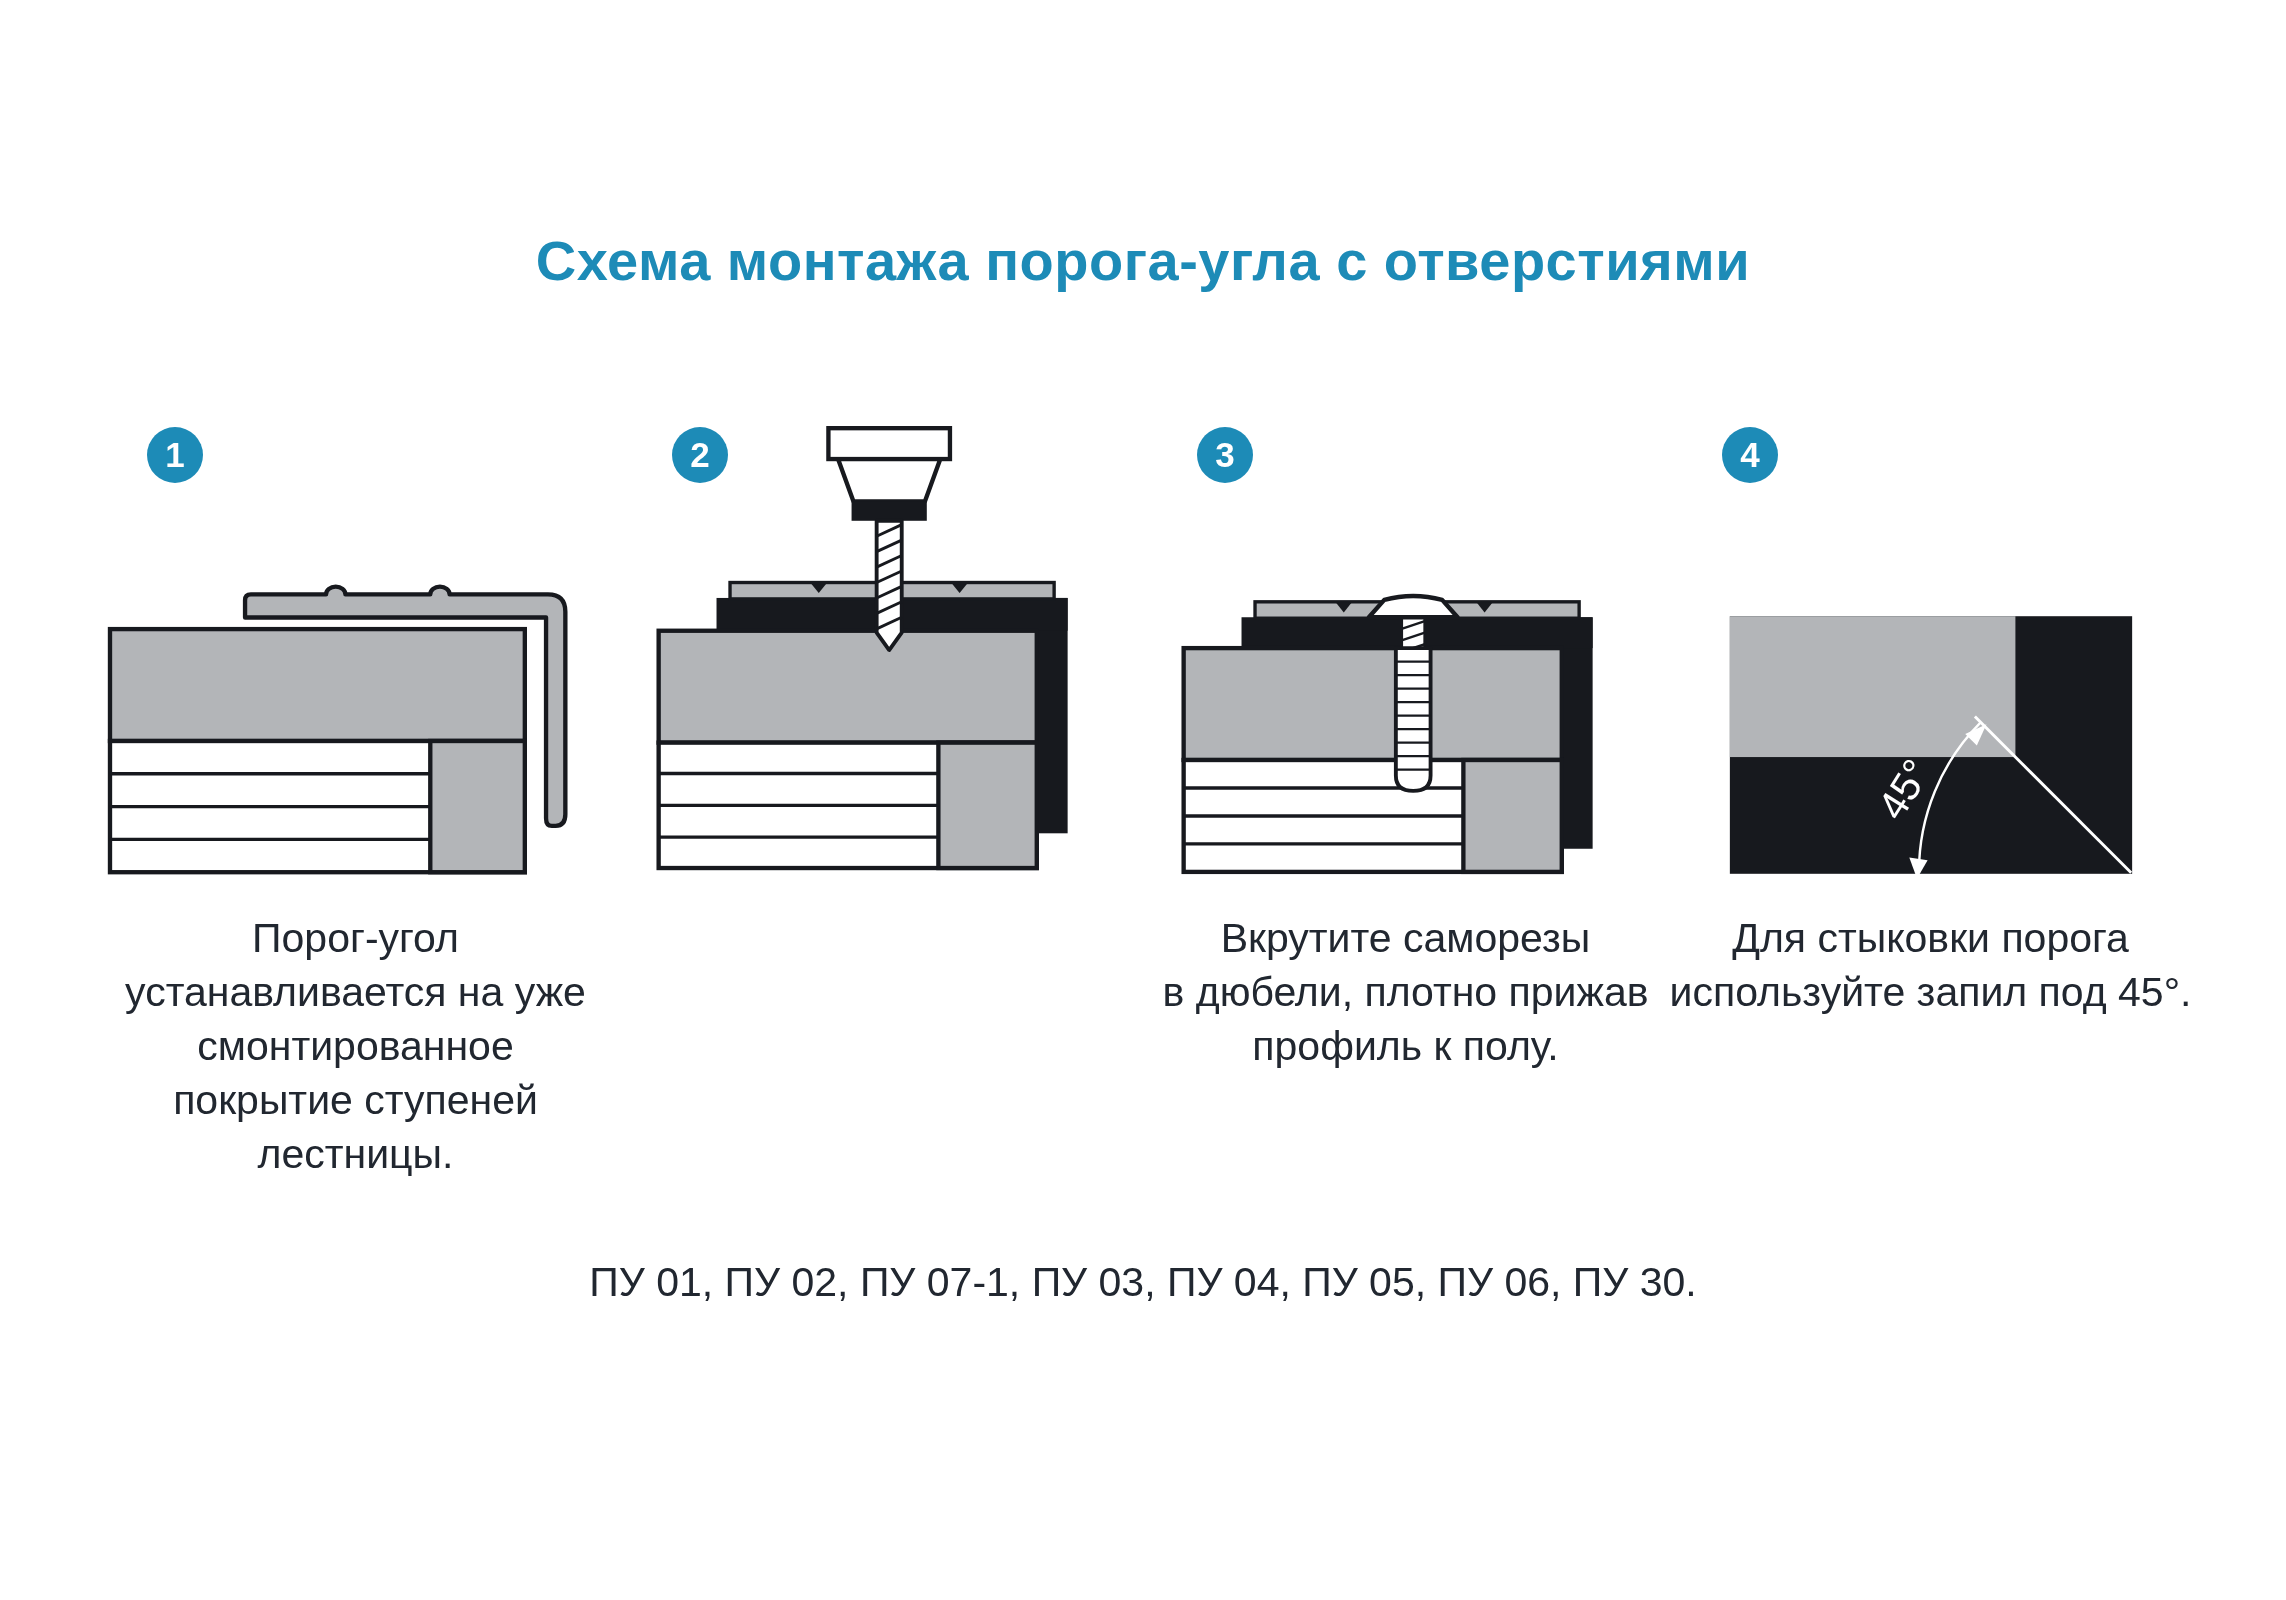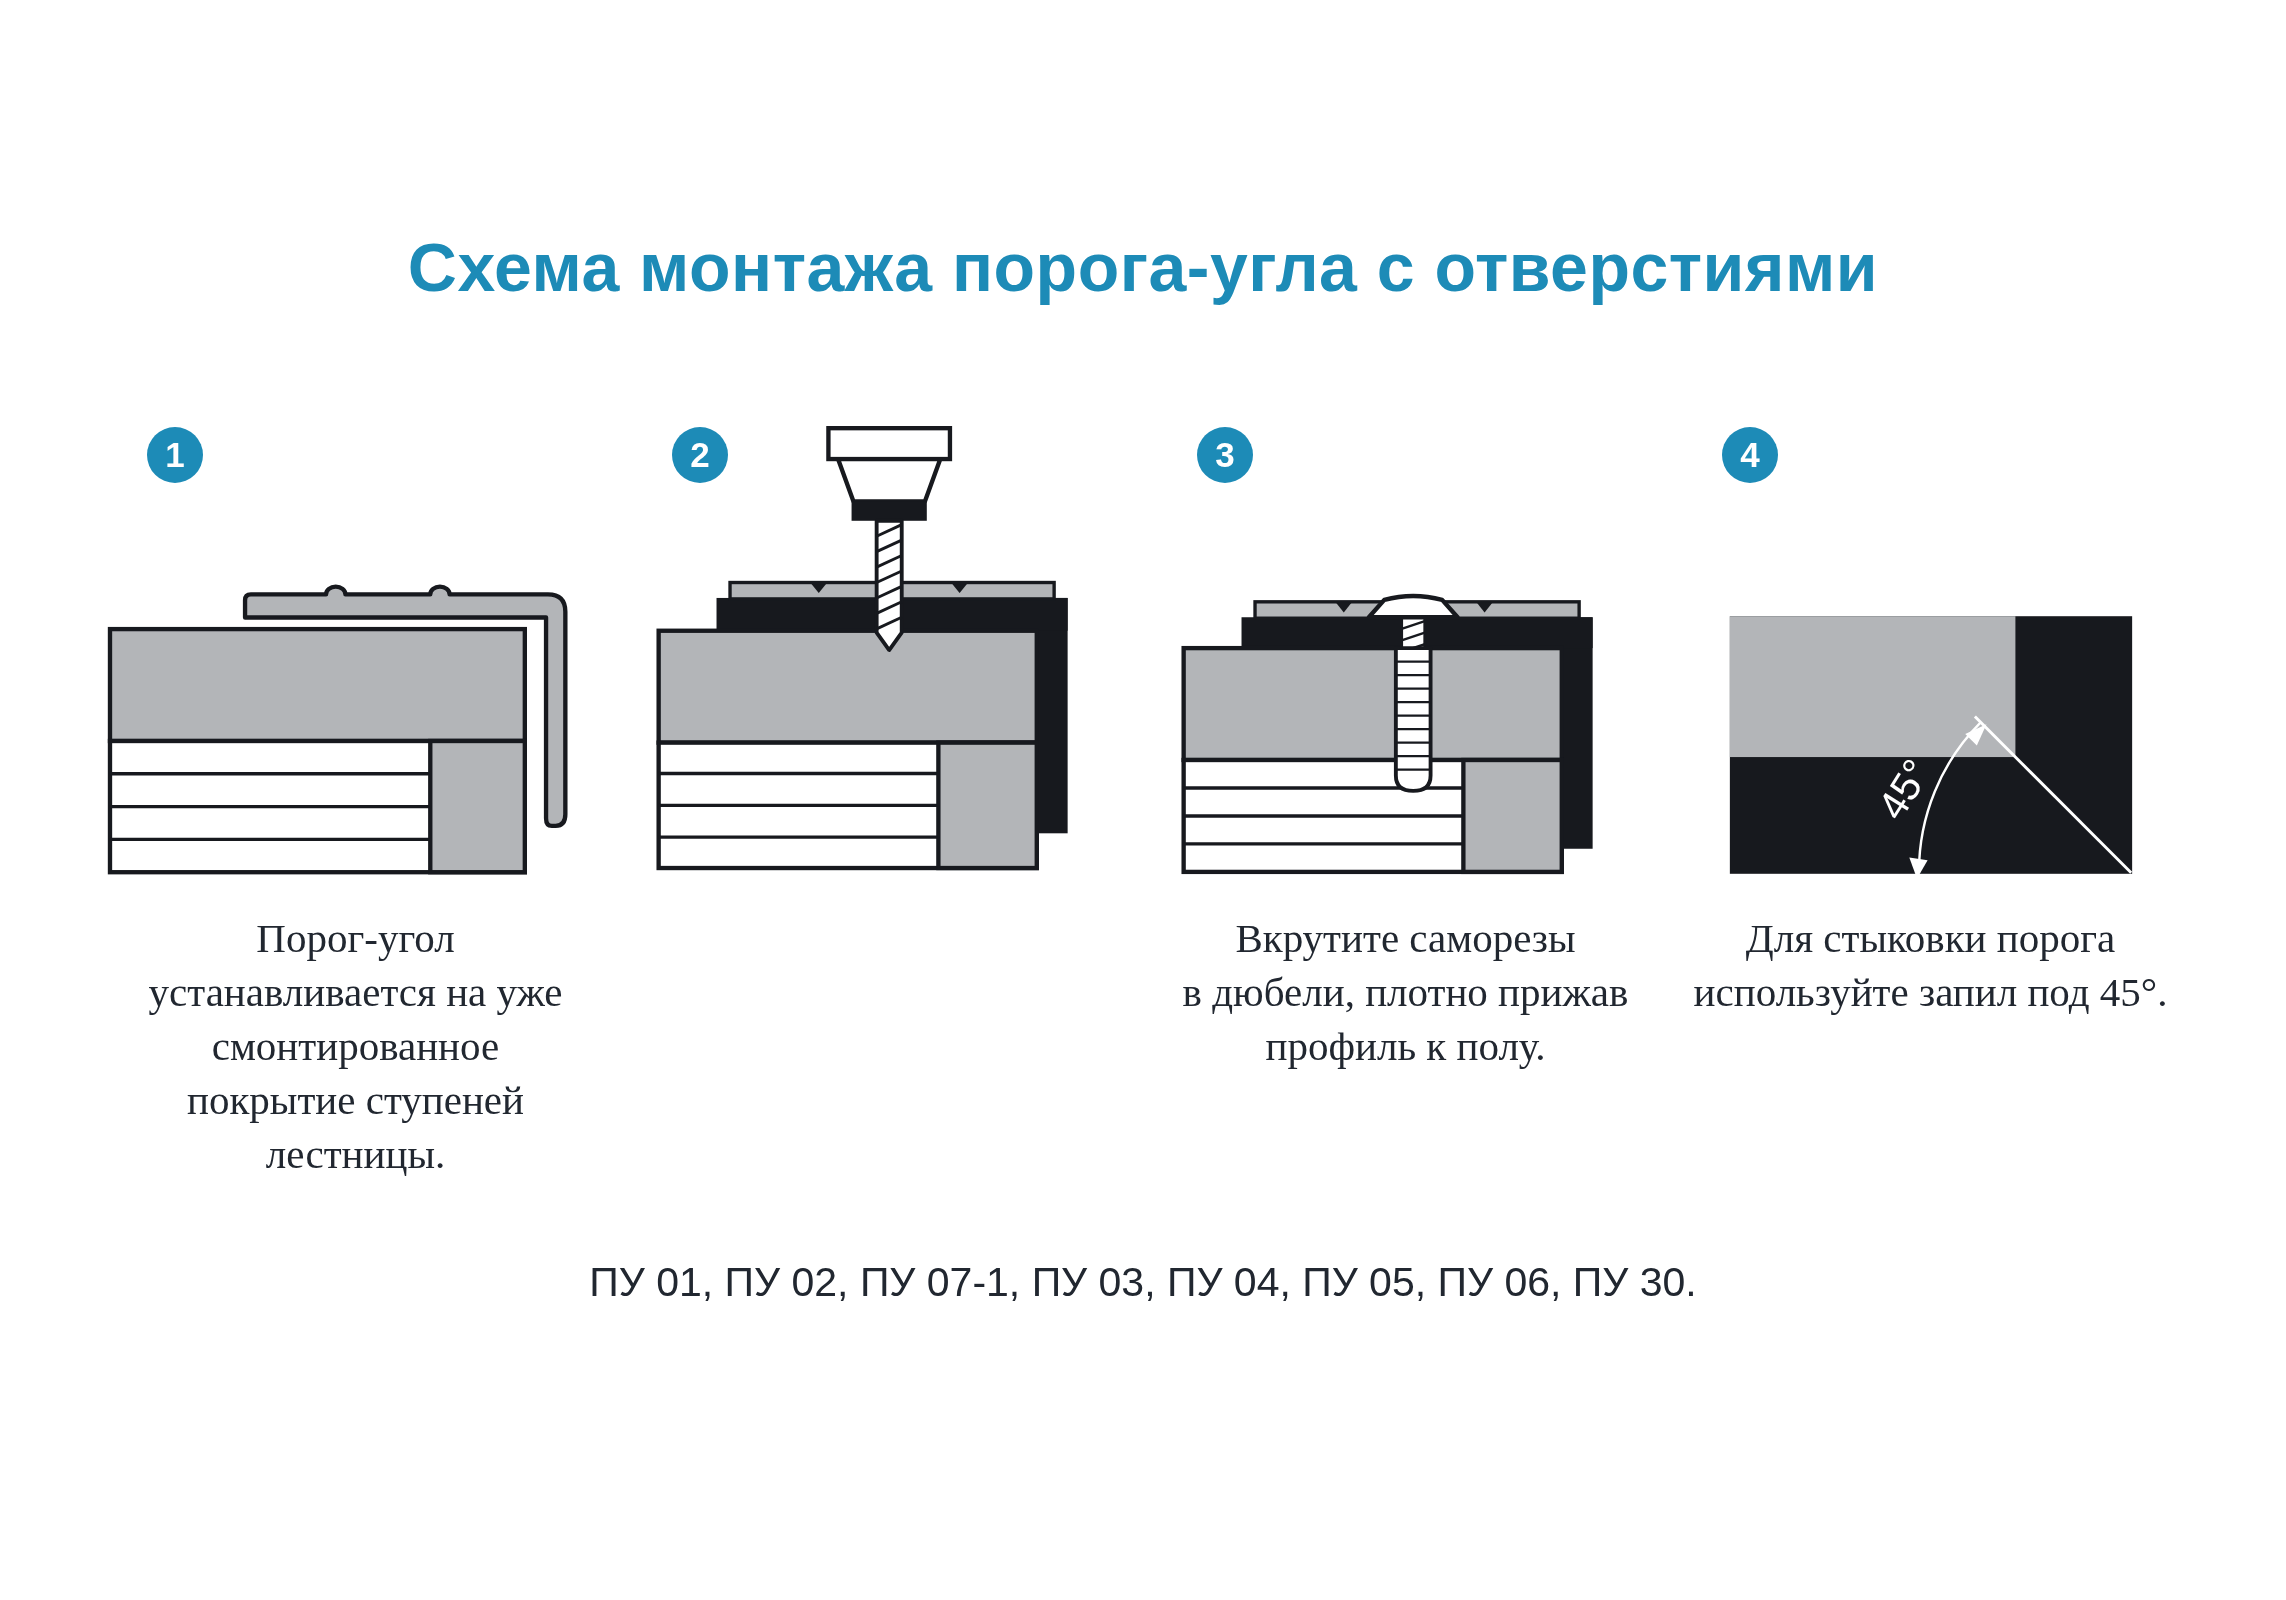--- a/index.html
+++ b/index.html
@@ -8,21 +8,21 @@
     width: 2286px; height: 1601px;
     background: #ffffff;
     font-family: "Liberation Sans", sans-serif;
     color: var(--text, #212730);
   }
   .page { position: relative; width: 2286px; height: 1601px; overflow: hidden; background: #fff; }
 
   .title {
     position: absolute; top: 228px; left: 0; width: 100%;
     margin: 0; text-align: center;
-    font-size: 68px; font-weight: 700; letter-spacing: 0.5px;
+    font-size: 56px; font-weight: 700; letter-spacing: 0.5px;
     color: var(--accent, #1d8bb7);
   }
 
   .steps { position: absolute; top: 413px; left: 93px; width: 2101px; display: flex; }
   .step  { width: 525px; position: relative; display: flex; flex-direction: column; align-items: center; }
 
   .badge {
     position: absolute; left: 54px; top: 13.5px;
     width: 56px; height: 56px; border-radius: 50%;
     background: var(--accent, #1d8bb7); color: #fff;
@@ -32,21 +32,20 @@
   }
 
   .illus { height: 465px; width: 100%; display: flex; align-items: flex-end; justify-content: center; }
   svg { display: block; }
 
   .caption {
     margin: 33px auto 0;
     font-size: 41px; line-height: 1.32; text-align: center;
     color: var(--text, #212730);
     white-space: pre-line;
-    font-family: Liberation Serif, serif;
   }
 
   .footer {
     position: absolute; top: 1251px; left: 0; width: 100%;
     text-align: center; font-size: 41px; line-height: 1.55;
     color: var(--text, #212730);
   }
 
   
   .f-gray  { fill: var(--gray, #b3b5b8); }

